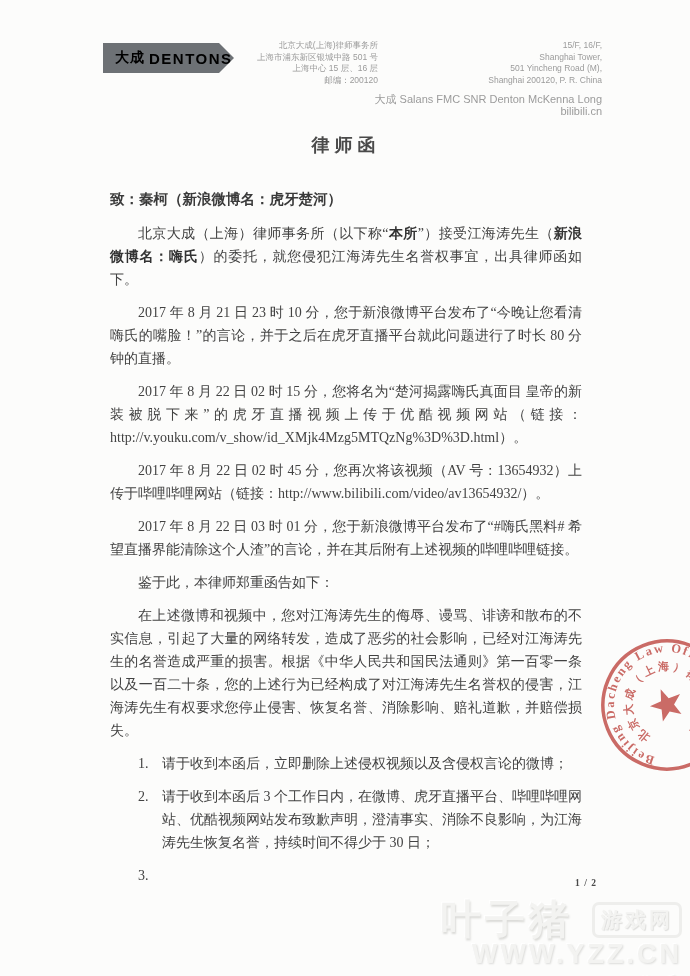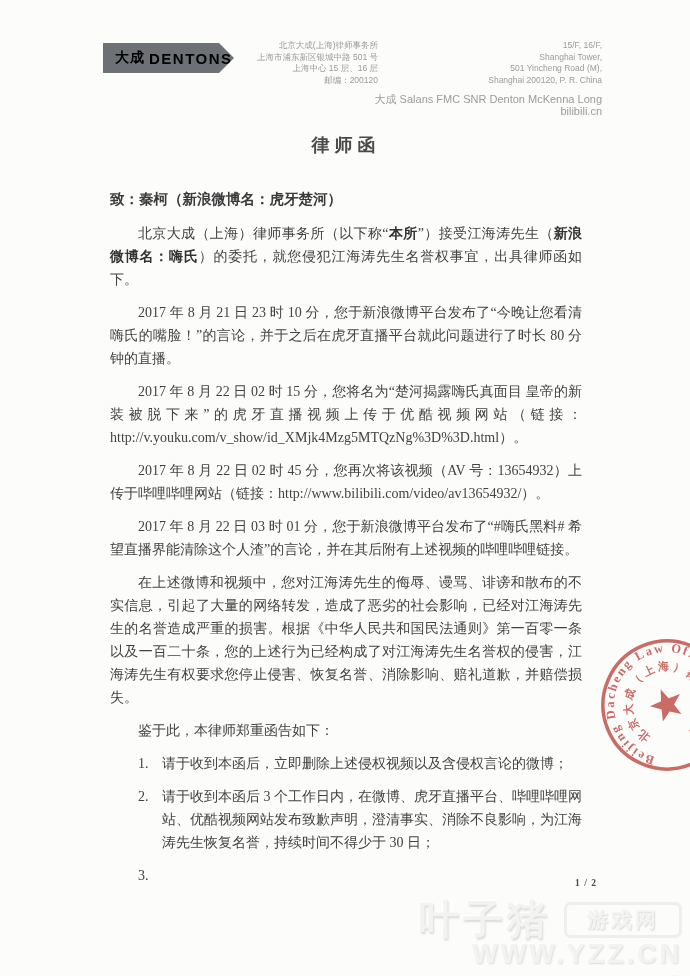--- a/index.html
+++ b/index.html
@@ -58,22 +58,22 @@
   .pagenum { position: absolute; left: 550px; top: 878px;
     font-size: 9.5px; font-weight: bold; letter-spacing: 1px; color: #4a4a4a; margin-left: 25px; }
 
   .watermark { position: absolute; right: 8px; top: 892px; text-align: right;
     font-family: "Liberation Sans", "DejaVu Sans", sans-serif;
     color: #f3f3f1; }
   .wm-row1 { display: flex; align-items: center; justify-content: flex-end; gap: 13px; }
   .wm-site { font-size: 40px; font-weight: bold; letter-spacing: 4px;
     text-shadow: 1px 2px 2px #dbdbd8, -1px -1px 0 #ffffff; }
   .wm-suffix { font-size: 21px; font-weight: bold; letter-spacing: 3px;
-    border: 3px solid #eeeeec; border-radius: 7px; padding: 1px 20px;
-    text-shadow: 1px 1px 1px #dededc; }
+    border: 3px solid #eeeeec; border-radius: 7px; padding: 1px 6px;
+    text-shadow: 1px 1px 1px #dededc; margin-left: 6px; }
   .wm-url { font-size: 27px; font-weight: bold; letter-spacing: 3px;
     margin-top: -8px; 
     text-shadow: 1px 1px 2px #dcdcda, -1px -1px 0 #ffffff; }
   .wm-credit { display: flex; align-items: center; justify-content: flex-end; gap: 5px;
     font-size: 21px; font-weight: bold; letter-spacing: 2px; margin-top: 2px;
     text-shadow: 1px 1px 2px #dcdcda, -1px -1px 0 #ffffff; }
 </style>
 </head>
 <body>
 
@@ -104,22 +104,22 @@
 <div class="letter">
   <div class="title">律师函</div>
   <div class="recipient">致：秦柯（新浪微博名：虎牙楚河）</div>
 
   <p><span>北京大成（上海）律师事务所（以下称“</span><span class="b">本所</span><span>”）接受江海涛先生（</span><span class="b">新浪微博名：嗨氏</span><span>）的委托，就您侵犯江海涛先生名誉权事宜，出具律师函如下。</span></p>
 
   <p>2017 年 8 月 21 日 23 时 10 分，您于新浪微博平台发布了“今晚让您看清嗨氏的嘴脸！”的言论，并于之后在虎牙直播平台就此问题进行了时长 80 分钟的直播。</p>
   <p>2017 年 8 月 22 日 02 时 15 分，您将名为“楚河揭露嗨氏真面目 皇帝的新装被脱下来”的虎牙直播视频上传于优酷视频网站（链接：http://v.youku.com/v_show/id_XMjk4Mzg5MTQzNg%3D%3D.html）。</p>
   <p>2017 年 8 月 22 日 02 时 45 分，您再次将该视频（AV 号：13654932）上传于哔哩哔哩网站（链接：http://www.bilibili.com/video/av13654932/）。</p>
   <p>2017 年 8 月 22 日 03 时 01 分，您于新浪微博平台发布了“#嗨氏黑料# 希望直播界能清除这个人渣”的言论，并在其后附有上述视频的哔哩哔哩链接。</p>
+  <p>鉴于此，本律师郑重函告如下：</p>
   <p>在上述微博和视频中，您对江海涛先生的侮辱、谩骂、诽谤和散布的不实信息，引起了大量的网络转发，造成了恶劣的社会影响，已经对江海涛先生的名誉造成严重的损害。根据《中华人民共和国民法通则》第一百零一条以及一百二十条，您的上述行为已经构成了对江海涛先生名誉权的侵害，江海涛先生有权要求您停止侵害、恢复名誉、消除影响、赔礼道歉，并赔偿损失。</p>
-  <p>鉴于此，本律师郑重函告如下：</p>
 
   <ol class="demands">
     <li>
       <span class="num">1.</span>
       <span>请于收到本函后，立即删除上述侵权视频以及含侵权言论的微博；</span>
     </li>
     <li>
       <span class="num">2.</span>
       <span>请于收到本函后 3 个工作日内，在微博、虎牙直播平台、哔哩哔哩网站、优酷视频网站发布致歉声明，澄清事实、消除不良影响，为江海涛先生恢复名誉，持续时间不得少于 30 日；</span>
     </li>

